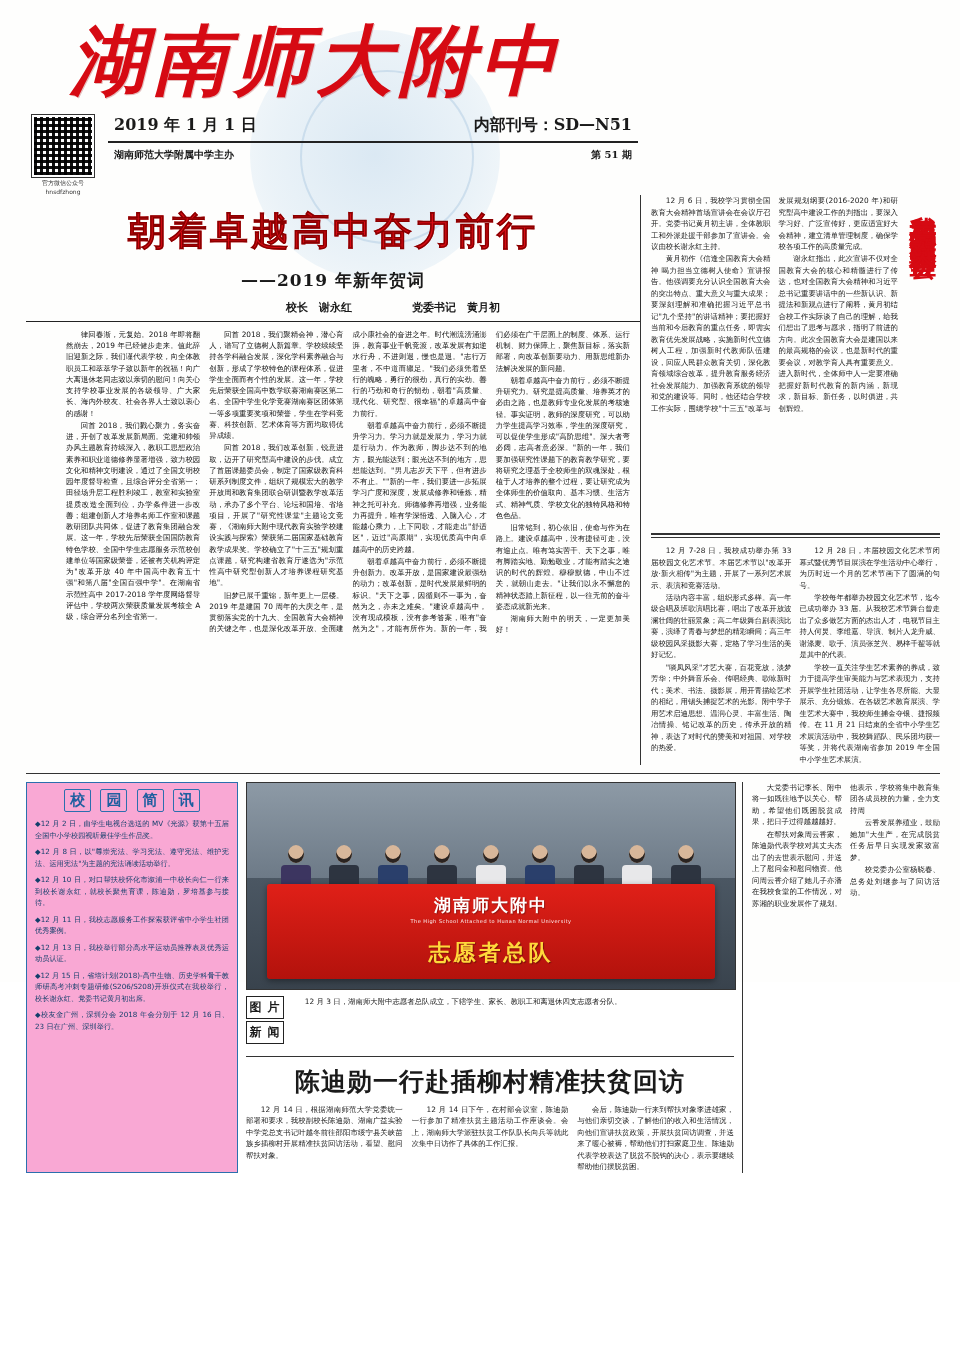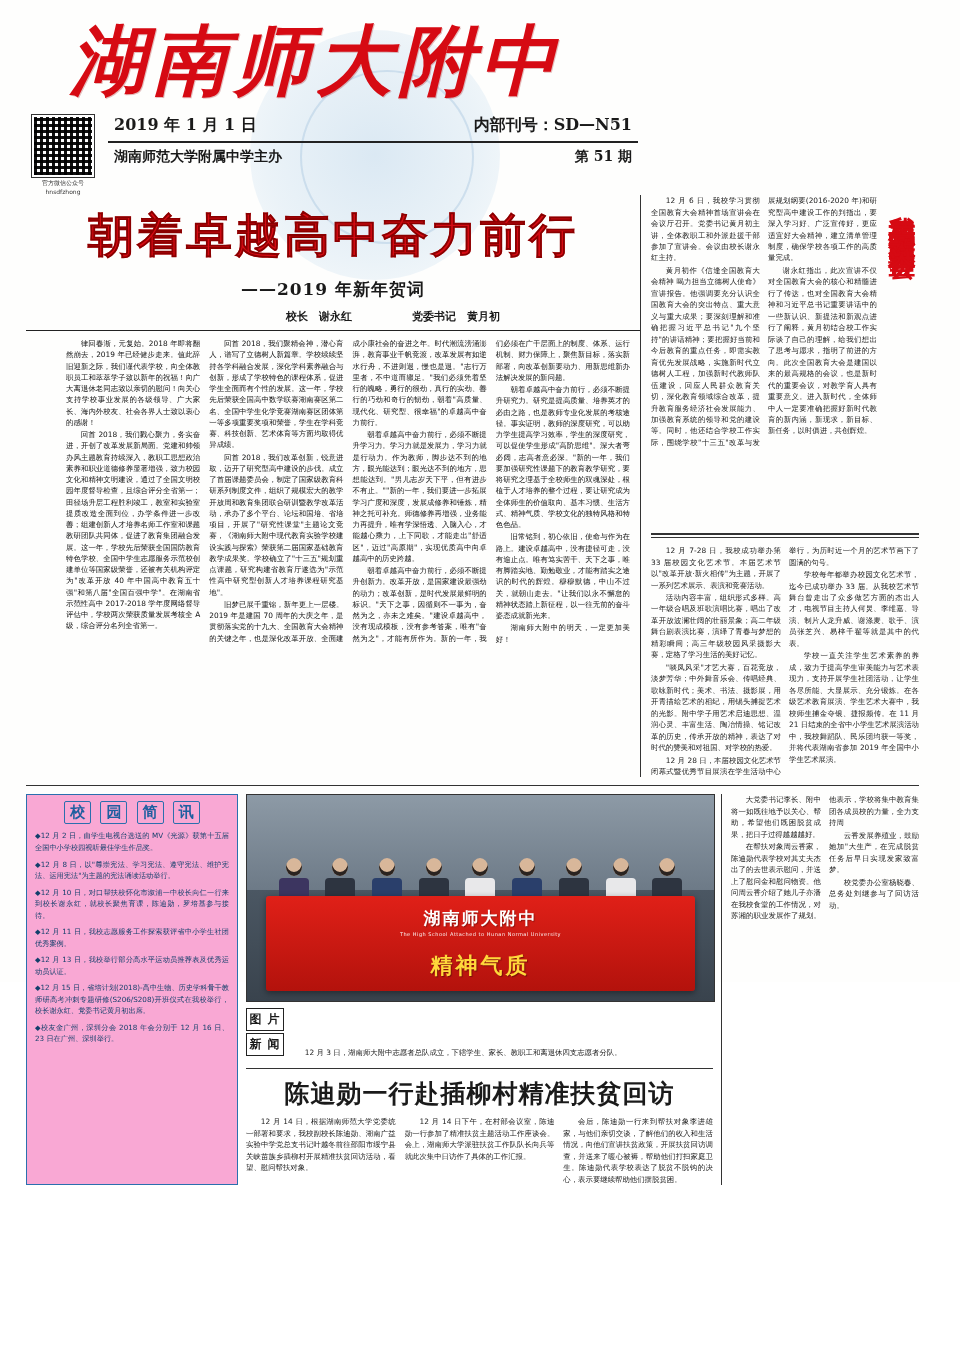--- a/index.html
+++ b/index.html
@@ -13,21 +13,21 @@
     font-family: "DejaVu Sans", "Liberation Sans", sans-serif;
     color: #1a1a1a;
     position: relative;
     overflow: hidden;
   }
   .page {
     position: relative;
     width: 960px;
     height: 982px;
     box-sizing: border-box;
-    padding: 18px 41px 14px 26px;
+    padding: 18px 20px 14px 26px;
     background: #fefefd;
   }
   
   .watermark {
     position: absolute;
     left: 250px;
     top: 30px;
     width: 250px;
     height: 250px;
     border-radius: 50%;
@@ -108,38 +108,38 @@
     font-family: "DejaVu Serif", "Liberation Serif", serif;
     padding: 0 8px 5px 8px;
   }
   .meta-rule {
     border-bottom: 2px solid #222;
     margin: 0 2px 5px 2px;
   }
   .meta-row2 {
     display: flex;
     justify-content: space-between;
-    font-size: 14px;
+    font-size: 10px;
     font-weight: bold;
     font-family: "DejaVu Serif", "Liberation Serif", serif;
     padding: 0 8px;
     gap: 28px;
   }
 
   
   .headline-block {
     position: relative;
     z-index: 2;
     width: 614px;
     text-align: center;
     margin-top: 14px;
   }
   .headline {
     font-family: "DejaVu Serif", "Liberation Serif", serif;
-    font-size: 46px;
+    font-size: 38px;
     font-weight: bold;
     color: #d60a13;
     letter-spacing: 3px;
     line-height: 1.15;
     -webkit-text-stroke: 0.4px #8a0000;
   }
   .subheadline {
     font-family: "DejaVu Serif", "Liberation Serif", serif;
     font-size: 17px;
     font-weight: bold;
@@ -348,21 +348,21 @@
   .photo .banner .b1s { font-size: 5px; letter-spacing: .5px; margin-top:1px; opacity:.95;}
   .photo .banner .b2 {
     font-family: "DejaVu Serif", "Liberation Serif", serif;
     font-size: 22px; font-weight: bold; letter-spacing: 3px; color: #ffd83b;
     margin-top: 14px;
     text-shadow: 1px 1px 1px rgba(0,0,0,0.35);
   }
   .photo-caption-row {
     display: flex;
     margin-top: 6px;
-    align-items: flex-end;
+    align-items: flex-start;
   }
   .pic-news-tag {
     flex: 0 0 38px;
     margin-right: 6px;
   }
   .pic-news-tag div {
     border: 1px solid #222;
     font-family: "DejaVu Serif", "Liberation Serif", serif;
     font-weight: bold;
     font-size: 12px;
@@ -549,21 +549,21 @@
               <div class="body light"></div>
             </div>
           <div class="person">
               <div class="head"></div>
               <div class="body"></div>
             </div>
         </div>
         <div class="banner">
           <div class="b1">湖南师大附中</div>
           <div class="b1s">The High School Attached to Hunan Normal University</div>
-          <div class="b2">精神气质</div>
+          <div class="b2">志愿者总队</div>
         </div>
       </div>
       <div class="photo-caption-row">
         <div class="pic-news-tag">
           <div>图 片</div>
           <div>新 闻</div>
         </div>
         <div class="photo-caption">12 月 3 日，湖南师大附中志愿者总队成立，下辖学生、家长、教职工和离退休四支志愿者分队。</div>
       </div>
 

